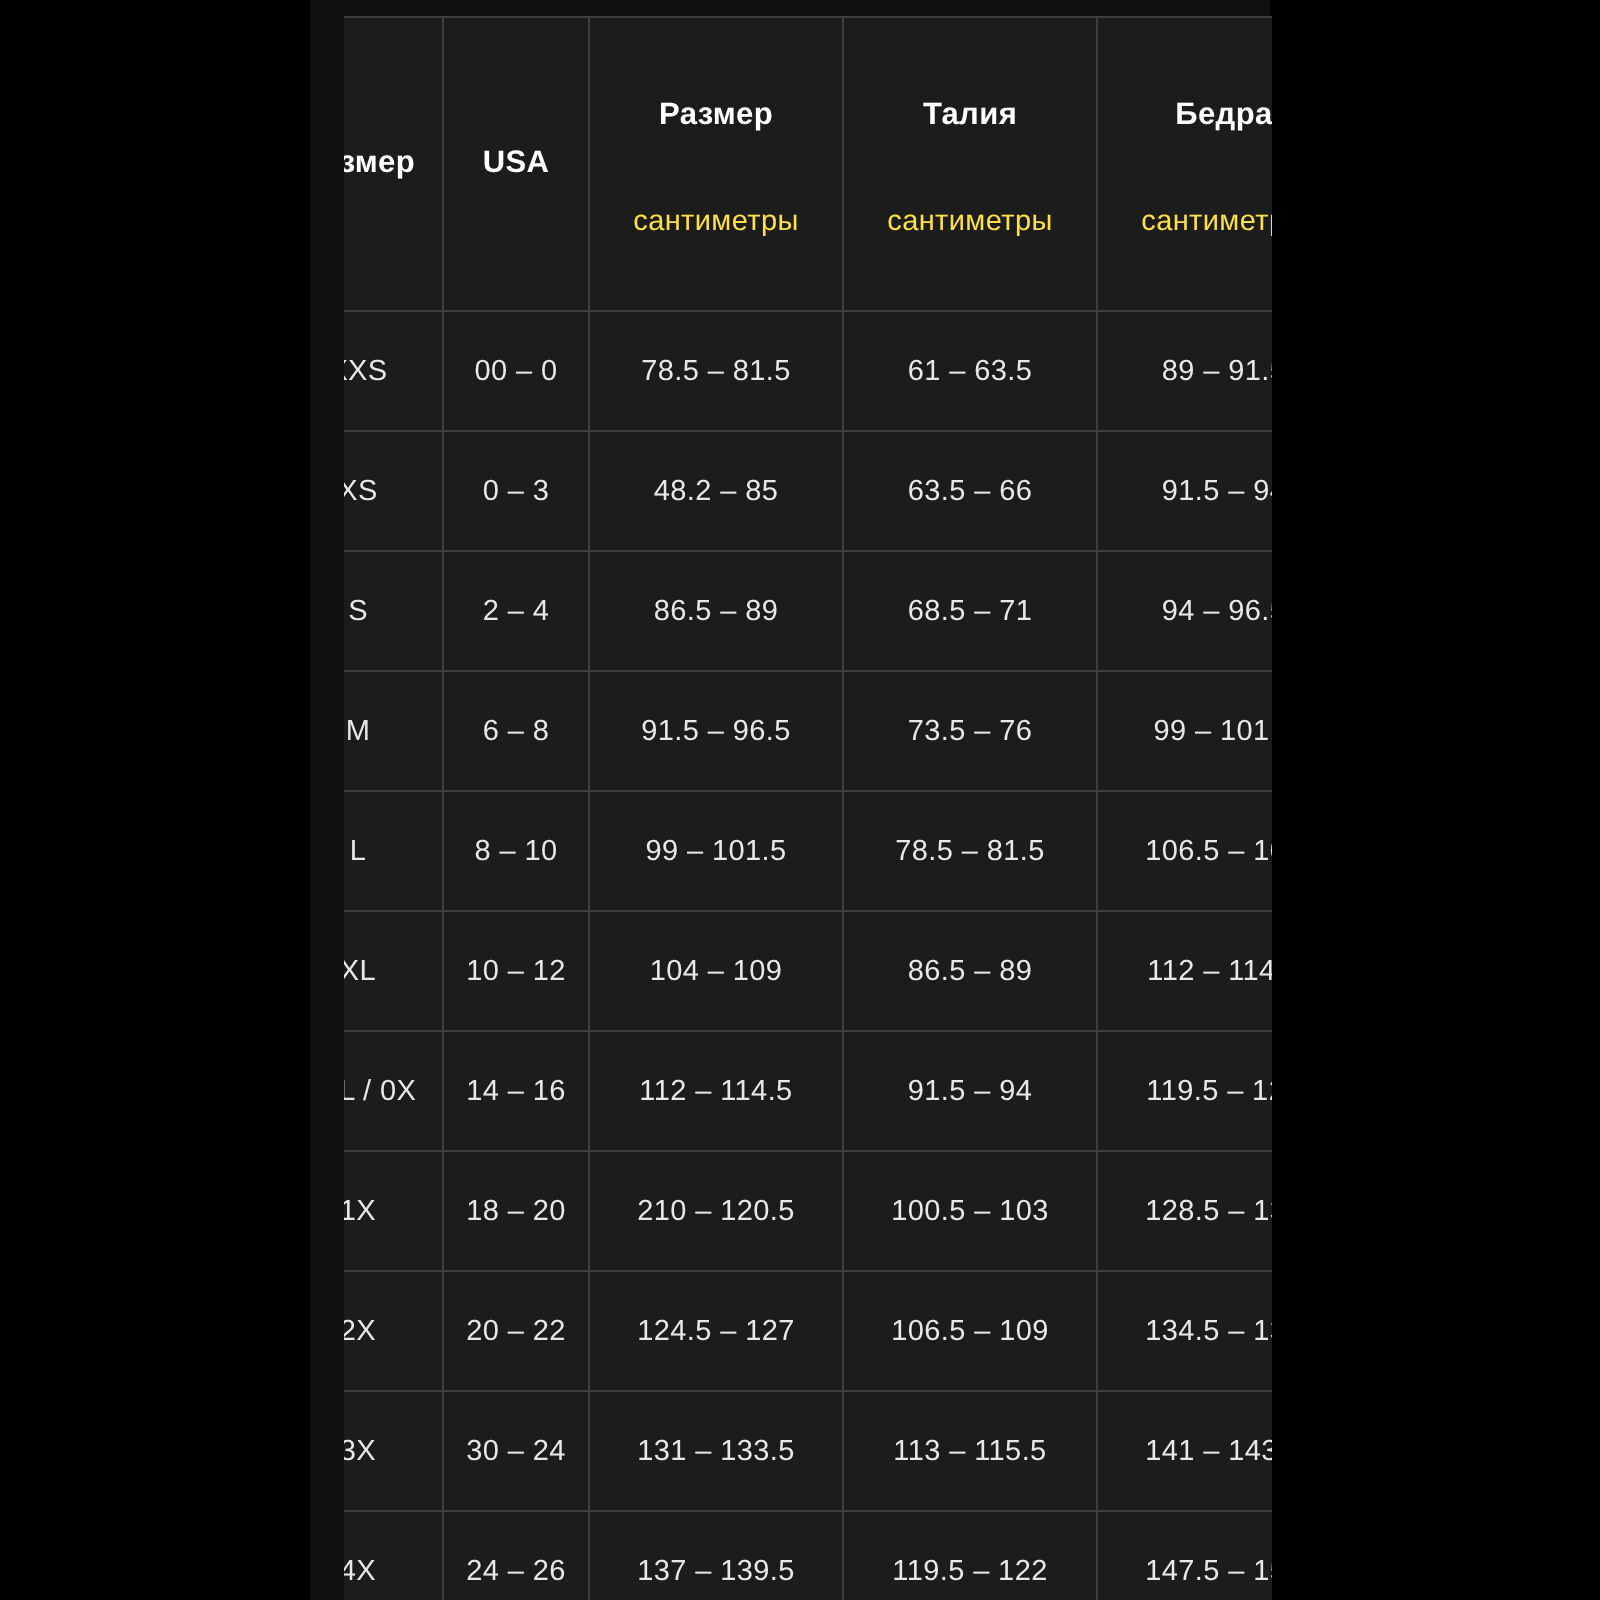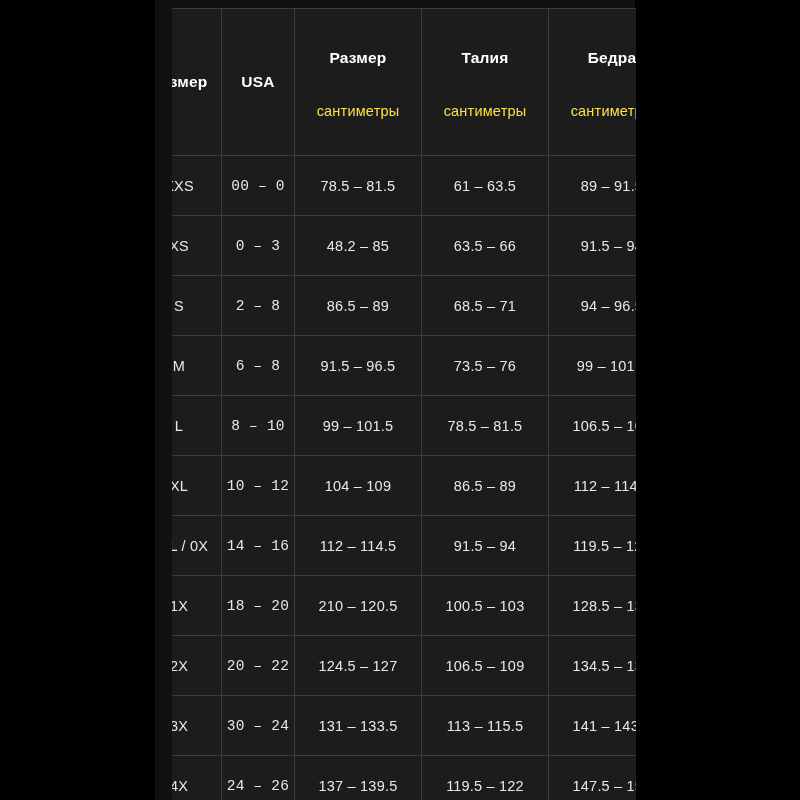--- a/index.html
+++ b/index.html
@@ -90,21 +90,20 @@
     margin-top: 0;
   }
   td.size-cell {
     font-weight: 700;
     font-size: 15.5px;
     color: #ffffff;
   }
   td.usa-cell {
     font-weight: 400;
     color: #e0e0e0;
-    font-family: Liberation Mono, monospace;
   }
   td.val-cell {
     font-weight: 400;
     color: #e8e8e8;
     white-space: nowrap;
   }
 </style>
 </head>
 <body>
 
@@ -155,21 +154,21 @@
         </tr>
         <tr>
           <td class="size-cell">XS</td>
           <td class="usa-cell">0 – 3</td>
           <td class="val-cell">48.2 – 85</td>
           <td class="val-cell">63.5 – 66</td>
           <td class="val-cell">91.5 – 94</td>
         </tr>
         <tr>
           <td class="size-cell">S</td>
-          <td class="usa-cell">2 – 8</td>
+          <td class="usa-cell">2 – 4</td>
           <td class="val-cell">86.5 – 89</td>
           <td class="val-cell">68.5 – 71</td>
           <td class="val-cell">94 – 96.5</td>
         </tr>
         <tr>
           <td class="size-cell">M</td>
           <td class="usa-cell">6 – 8</td>
           <td class="val-cell">91.5 – 96.5</td>
           <td class="val-cell">73.5 – 76</td>
           <td class="val-cell">99 – 101.5</td>

